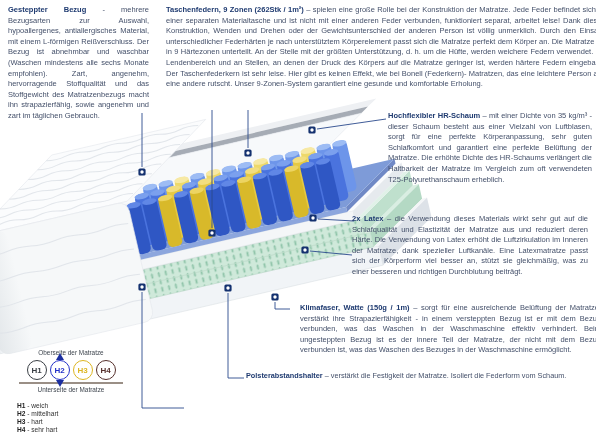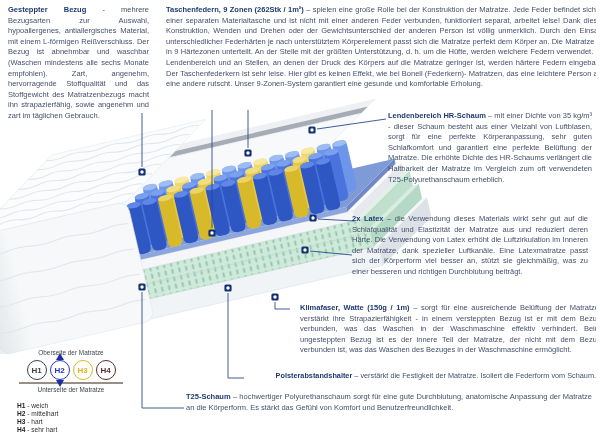--- a/index.html
+++ b/index.html
@@ -2,21 +2,21 @@
 <html><head>
 <meta charset="utf-8">
 <style>
   html,body{margin:0;padding:0;background:#fff;}
   #stage{position:relative;width:596px;height:444px;overflow:hidden;background:#fff;
          font-family:"Liberation Sans", sans-serif;}
   #art{position:absolute;left:0;top:0;width:600px;height:444px;}
   .tblock{position:absolute;text-align:justify;font-size:7.5px;line-height:10.6px;
           color:#44506a;letter-spacing:0;}
   .tblock b{color:#1e3a70;}
-  .oneline{white-space:nowrap;text-align:right;font-size:7.3px;}
+  .oneline{white-space:nowrap;text-align:left;font-size:7.3px;}
   .legend{position:absolute;left:13px;top:349px;width:120px;}
   .lg-label{font-size:6.4px;color:#3f464f;width:104px;margin-left:6px;text-align:center;}
   .hrow{display:flex;margin:4px 0 0 6px;width:104px;justify-content:center;}
   .hcirc{position:relative;width:18px;height:18px;border:1.7px solid #444;border-radius:50%;
          margin:0 1.5px;font-weight:bold;font-size:8px;display:flex;align-items:center;
          justify-content:center;background:#fff;}
   .arr{position:absolute;left:50%;transform:translateX(-50%);width:0;height:0;
        border-left:4.5px solid transparent;border-right:4.5px solid transparent;}
   .arr.up{top:-8px;border-bottom:7px solid #1c2fa0;}
   .arr.dn{bottom:-8px;border-top:7px solid #1c2fa0;}
@@ -199,38 +199,35 @@
 
   <div class="tblock" style="left:8px;top:5px;width:141px">
     <b>Gesteppter Bezug</b><span> - mehrere Bezugsarten zur Auswahl, hypoallergenes, antiallergisches Material, mit einem L-förmigen Reißverschluss. Der Bezug ist abnehmbar und waschbar (Waschen mindestens alle sechs Monate empfohlen). Zart, angenehm, hervorragende Stoffqualität und das Stoffgewicht des Matratzenbezugs macht ihn strapazierfähig, sowie angenehm und zart im täglichen Gebrauch.</span>
   </div>
 
   <div class="tblock" style="left:166px;top:5px;width:438px">
     <b>Taschenfedern, 9 Zonen (262Stk / 1m²)</b><span> – spielen eine große Rolle bei der Konstruktion der Matratze. Jede Feder befindet sich in einer separaten Materialtasche und ist nicht mit einer anderen Feder verbunden, funktioniert separat, arbeitet leise! Dank dieser Konstruktion, Wenden und Drehen oder der Gewichtsunterschied der anderen Person ist völlig unmerklich. Durch den Einsatz unterschiedlicher Federhärten je nach unterstütztem Körperelement passt sich die Matratze perfekt dem Körper an. Die Matratze ist in 9 Härtezonen unterteilt. An der Stelle mit der größten Unterstützung, d. h. um die Hüfte, werden weichere Federn verwendet. Im Lendenbereich und an Stellen, an denen der Druck des Körpers auf die Matratze geringer ist, werden härtere Federn eingebaut. Der Taschenfederkern ist sehr leise. Hier gibt es keinen Effekt, wie bei Bonell (Federkern)- Matratzen, das eine leichtere Person auf eine andere rutscht. Unser 9-Zonen-System garantiert eine gesunde und komfortable Erholung.</span>
   </div>
 
   <div class="tblock" style="left:388px;top:111px;width:204px">
-    <b>Lendenbereich HR-Schaum</b><span> – mit einer Dichte von 35 kg/m³ - dieser Schaum besteht aus einer Vielzahl von Luftblasen, sorgt für eine perfekte Körperanpassung, sehr guten Schlafkomfort und garantiert eine perfekte Belüftung der Matratze. Die erhöhte Dichte des HR-Schaums verlängert die Haltbarkeit der Matratze im Vergleich zum oft verwendeten T25-Polyurethanschaum erheblich.</span>
+    <b>Hochflexibler HR-Schaum</b><span> – mit einer Dichte von 35 kg/m³ - dieser Schaum besteht aus einer Vielzahl von Luftblasen, sorgt für eine perfekte Körperanpassung, sehr guten Schlafkomfort und garantiert eine perfekte Belüftung der Matratze. Die erhöhte Dichte des HR-Schaums verlängert die Haltbarkeit der Matratze im Vergleich zum oft verwendeten T25-Polyurethanschaum erheblich.</span>
   </div>
 
   <div class="tblock" style="left:352px;top:214px;width:236px">
     <b>2x Latex</b><span> – die Verwendung dieses Materials wirkt sehr gut auf die Schlafqualität und Elastizität der Matratze aus und reduziert deren Härte. Die Verwendung von Latex erhöht die Luftzirkulation im Inneren der Matratze, dank spezieller Luftkanäle. Eine Latexmatratze passt sich der Körperform viel besser an, stützt sie gleichmäßig, was zu einer besseren und richtigen Durchblutung beiträgt.</span>
   </div>
 
   <div class="tblock" style="left:300px;top:303px;width:301px">
     <b>Klimafaser, Watte (150g / 1m)</b><span> – sorgt für eine ausreichende Belüftung der Matratze, verstärkt ihre Strapazierfähigkeit - in einem versteppten Bezug ist er mit dem Bezug verbunden, was das Waschen in der Waschmaschine effektiv verhindert. Beim ungesteppten Bezug ist es der innere Teil der Matratze, der nicht mit dem Bezug verbunden ist, was das Waschen des Bezuges in der Waschmaschine ermöglicht.</span>
   </div>
 
   <div class="tblock oneline" style="left:246px;top:371px;width:350px">
     <b>Polsterabstandshalter</b><span> – verstärkt die Festigkeit der Matratze. Isoliert die Federform vom Schaum.</span>
   </div>
 
-  <div class="tblock" style="left:186px;top:392px;width:406px">
-    <b>T25-Schaum</b><span> – hochwertiger Polyurethanschaum sorgt für eine gute Durchblutung, anatomische Anpassung der Matratze an die Körperform. Es stärkt das Gefühl von Komfort und Benutzerfreundlichkeit.</span>
-  </div>
 
   <div class="legend">
     <div class="lg-label">Oberseite der Matratze</div>
     <div class="hrow" id="hrow">
         <div class="hcirc" style="border-color: rgb(58, 63, 69); color: rgb(58, 63, 69);">H1</div>
         <div class="hcirc" style="border-color: rgb(36, 50, 200); color: rgb(36, 50, 200);">H2<div class="arr up" style="border-bottom-color: rgb(28, 47, 160);"></div><div class="arr dn" style="border-top-color: rgb(28, 47, 160);"></div></div>
         <div class="hcirc" style="border-color: rgb(221, 182, 34); color: rgb(221, 182, 34);">H3</div>
         <div class="hcirc" style="border-color: rgb(86, 48, 44); color: rgb(86, 48, 44);">H4</div>
       </div>
     <div class="hline"></div>

